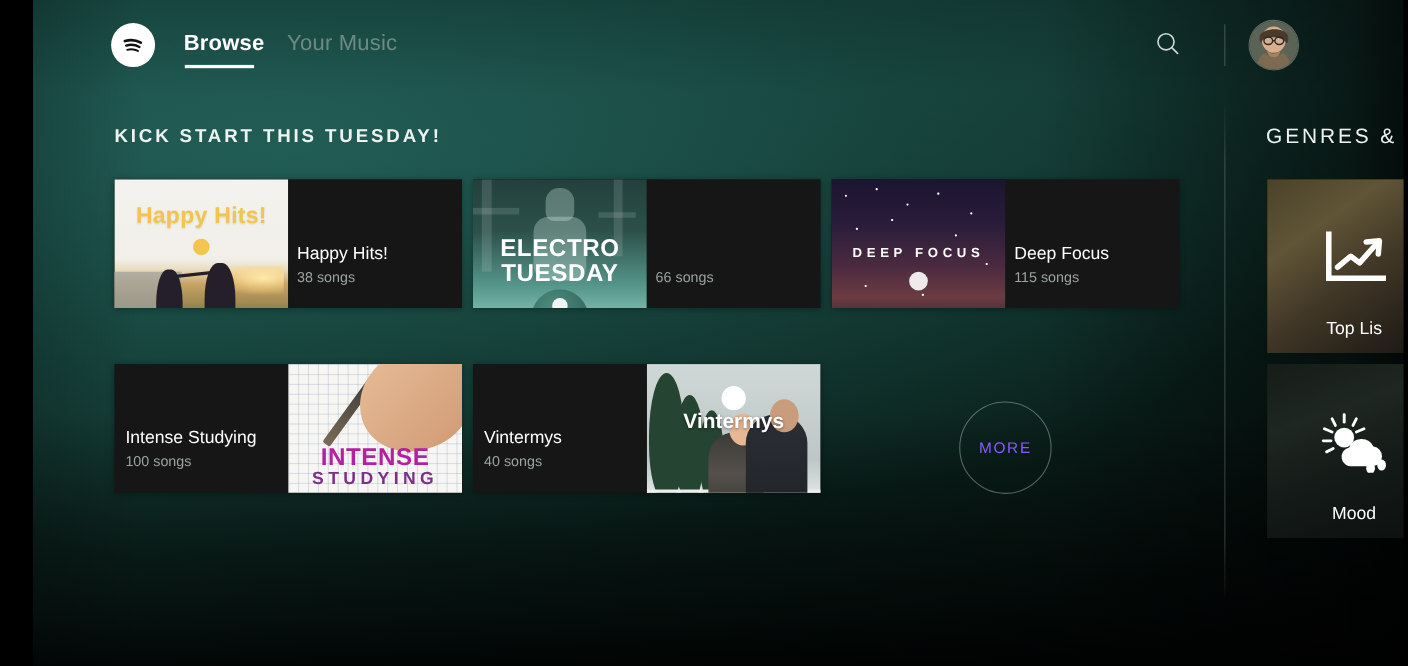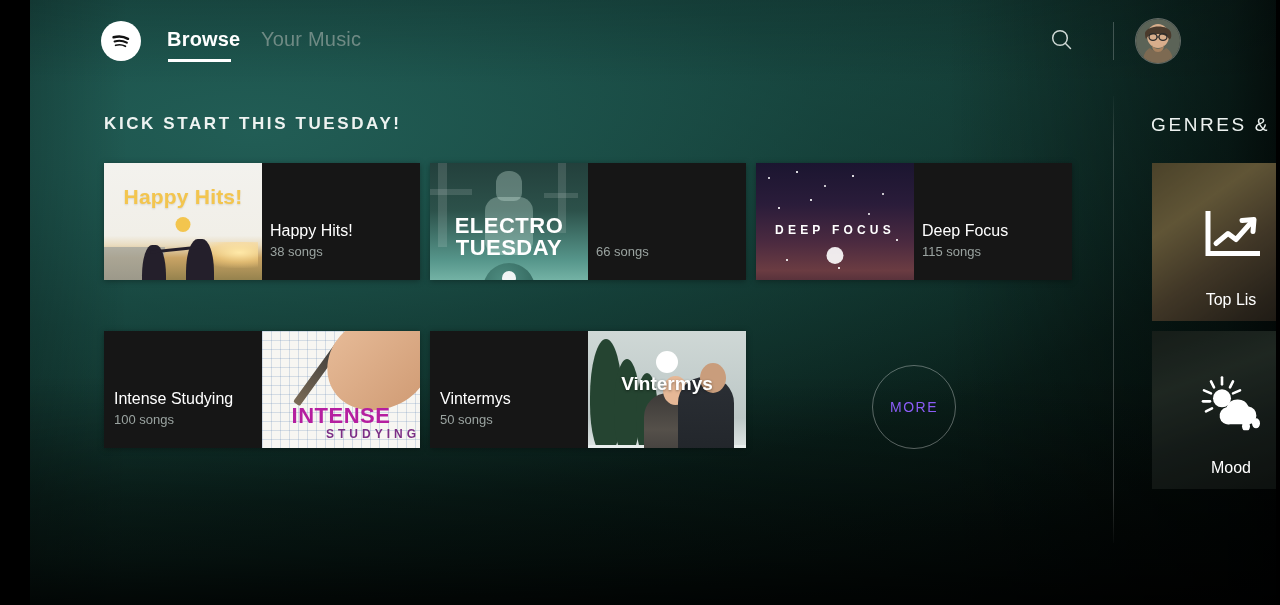--- a/index.html
+++ b/index.html
@@ -137,21 +137,21 @@
   .df-txt { position:absolute; left:0; right:0; top:60px; text-align:center; color:#fff; font-size:12px; font-weight:700; letter-spacing:4.2px; }
   .df-badge { position:absolute; left:50%; top:84px; transform:translateX(-50%); width:17px; height:17px; border-radius:50%; background:#fff; opacity:.9; }
   .star { position:absolute; background:#fff; border-radius:50%; }
 
   
   .is-bg { position:absolute; inset:0; background:#f7f6f2; }
   .is-grid { position:absolute; inset:0; background-image:linear-gradient(rgba(120,150,190,.28) 1px, transparent 1px), linear-gradient(90deg, rgba(120,150,190,.28) 1px, transparent 1px); background-size:9px 9px; }
   .is-hand { position:absolute; right:-10px; top:-14px; width:104px; height:92px; background:linear-gradient(150deg,#e8bd9a,#cf9a73); border-radius:54% 42% 50% 46%; transform:rotate(-16deg); }
   .is-pencil { position:absolute; left:52px; top:6px; width:8px; height:74px; background:linear-gradient(to bottom,#3a3a3a,#7a6a55); transform:rotate(36deg); border-radius:2px; }
   .is-t1 { position:absolute; left:0; right:0; top:72px; text-align:center; color:#b51fa0; font-size:22px; font-weight:700; letter-spacing:.5px; }
-  .is-t2 { position:absolute; left:0; right:0; top:96px; text-align:right; color:#7b2f86; font-size:12px; font-weight:600; letter-spacing:4px; }
+  .is-t2 { position:absolute; left:0; right:0; top:96px; text-align:center; color:#7b2f86; font-size:16px; font-weight:600; letter-spacing:4px; }
   .is-rule { position:absolute; left:26px; right:26px; top:117px; height:2px; background:#b51fa0; opacity:.75; }
   .is-badge { position:absolute; left:50%; top:124px; transform:translateX(-50%); width:16px; height:16px; border-radius:50%; background:#b51fa0; }
 
   
   .vt-bg { position:absolute; inset:0; background:linear-gradient(to bottom,#cfd8d6 0%,#bcc7c6 55%,#e6ebea 78%,#f2f5f4 100%); }
   .vt-tree { position:absolute; bottom:34px; background:#254431; border-radius:50% 50% 44% 44%; }
   .vt-snow { position:absolute; left:0; right:0; bottom:0; height:44px; background:linear-gradient(to bottom,#e9eeed,#fbfdfc); }
   .vt-p1 { position:absolute; right:12px; bottom:0; width:56px; height:112px; background:linear-gradient(to bottom,#2b2f35 0%,#23272c 60%,#1b1f23 100%); border-radius:26px 26px 0 0; }
   .vt-p2 { position:absolute; right:52px; bottom:0; width:50px; height:96px; background:linear-gradient(to bottom,#3c3a38 0%,#55504a 38%,#2a2a2c 100%); border-radius:24px 24px 0 0; }
   .vt-head1 { position:absolute; right:20px; bottom:96px; width:26px; height:30px; border-radius:50%; background:#c99d7c; }
@@ -306,21 +306,21 @@
         <div class="vt-p2"></div>
         <div class="vt-head2"></div>
         <div class="vt-p1"></div>
         <div class="vt-head1"></div>
         <div class="vt-badge"></div>
         <div class="vt-txt">Vintermys</div>
       </div>
     </div>
     <div class="meta">
       <div class="c-title">Vintermys</div>
-      <div class="c-sub">50 songs</div>
+      <div class="c-sub">40 songs</div>
     </div>
   </div>
 
   <button id="more-btn">MORE</button>
 
   <div id="col-divider"></div>
   <div id="genres-title">GENRES &amp;</div>
 
   <div class="genre-tile" id="genre-top">
     <div class="gt-bg"></div>

